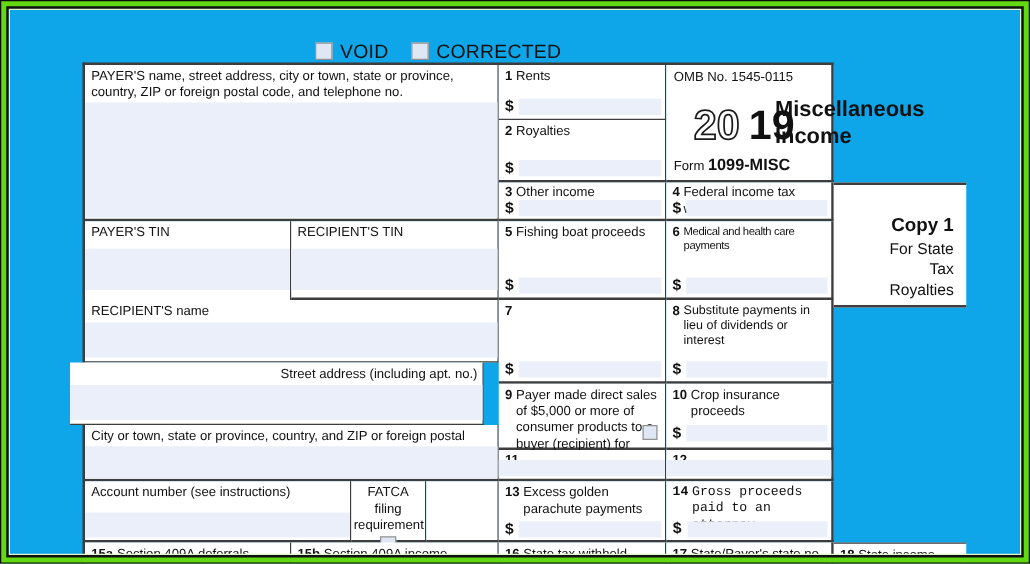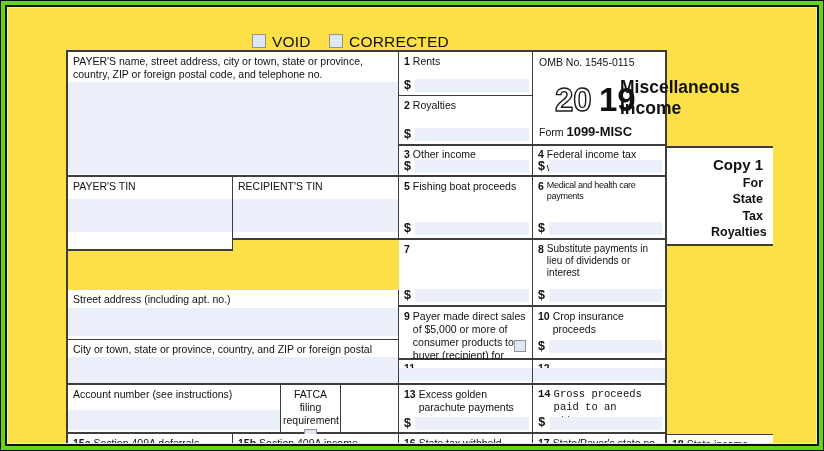--- a/index.html
+++ b/index.html
@@ -1,16 +1,16 @@
 <!DOCTYPE html>
 <html><head>
 <meta charset="utf-8">
 <style>
   html,body{margin:0;padding:0;background:#fff;}
-  .page{position:relative;width:824px;height:451px;background:#fde047;overflow:hidden;
+  .page{position:relative;width:824px;height:451px;background:#0ea5e9;overflow:hidden;
         font-family:"Liberation Sans",sans-serif;color:#111;}
   
   .frame{position:absolute;inset:0;z-index:60;pointer-events:none;
          box-shadow:inset 0 0 0 1px #0b0b0b,
                     inset 0 0 0 5px #61d812,
                     inset 0 0 0 7px #101010,
                     inset 0 0 0 8px #dff5cf;}
   
   .t-outline{position:absolute;left:66px;top:50px;width:601px;height:401px;
              border-top:2px solid #3d3d3d;border-left:2px solid #3d3d3d;box-sizing:border-box;}
@@ -31,21 +31,21 @@
   
   .void-cb{position:absolute;left:252px;top:34px;width:14px;height:14px;}
   .void-lb{position:absolute;left:272px;top:33px;font-size:15.5px;letter-spacing:.2px;}
   .corr-cb{position:absolute;left:329px;top:34px;width:14px;height:14px;}
   .corr-lb{position:absolute;left:349px;top:33px;font-size:15.5px;letter-spacing:.2px;}
   
   #c-payer{left:68px;top:52px;width:331px;height:125px;border-right-width:1px;border-bottom-width:2px;}
   #c-ptin{left:68px;top:177px;width:165px;height:74px;border-right-width:1px;border-bottom-width:2px;}
   #c-rtin{left:233px;top:177px;width:166px;height:63px;border-right-width:1px;border-bottom-width:2px;}
   #c-rname{left:68px;top:240px;width:331px;height:50px;border-right-width:1px;border-bottom-width:1px;}
-  #c-street{left:68px;top:290px;width:331px;height:50px;border-right-width:1px;border-bottom-width:1px;}
+  #c-street{left:56px;top:290px;width:331px;height:50px;border-right-width:1px;border-bottom-width:1px;text-align:right;}
   #c-city{left:68px;top:340px;width:331px;height:45px;border-right-width:1px;border-bottom-width:2px;}
   #c-account{left:68px;top:385px;width:213px;height:49px;border-right-width:1px;border-bottom-width:2px;}
   #c-fatca{left:281px;top:385px;width:60px;height:49px;border-right-width:1px;border-bottom-width:2px;text-align:center;}
   #c-blank{left:341px;top:385px;width:58px;height:49px;border-right-width:1px;border-bottom-width:2px;}
   #c-15a{left:68px;top:434px;width:165px;height:17px;border-right-width:1px;}
   #c-15b{left:233px;top:434px;width:166px;height:28px;border-right-width:1px;}
   
   #c-b1{left:399px;top:52px;width:134px;height:44px;border-right-width:1px;border-bottom-width:1px;}
   #c-b2{left:399px;top:96px;width:134px;height:50px;border-right-width:1px;border-bottom-width:2px;}
   #c-b3{left:399px;top:146px;width:134px;height:31px;border-right-width:1px;border-bottom-width:2px;}
@@ -59,24 +59,24 @@
   #c-omb{left:533px;top:52px;width:134px;height:94px;border-right-width:2px;border-bottom-width:2px;}
   #c-b4{left:533px;top:146px;width:134px;height:31px;border-right-width:2px;border-bottom-width:2px;}
   #c-b6{left:533px;top:177px;width:134px;height:63px;border-right-width:2px;border-bottom-width:2px;}
   #c-b8{left:533px;top:240px;width:134px;height:67px;border-right-width:2px;border-bottom-width:2px;}
   #c-b10{left:533px;top:307px;width:134px;height:53px;border-right-width:2px;border-bottom-width:2px;}
   #c-b12{left:533px;top:360px;width:134px;height:25px;border-right-width:2px;border-bottom-width:2px;}
   #c-b14{left:533px;top:385px;width:134px;height:49px;border-right-width:2px;border-bottom-width:2px;font-family:Liberation Mono, monospace;}
   #c-b17{left:533px;top:434px;width:134px;height:17px;border-right-width:2px;}
   
   #c-copy{left:667px;top:146px;width:106px;height:100px;border-top-width:2px;border-bottom-width:2px;
-          text-align:right;padding:8px 10px 0 0;}
+          text-align:right;padding:24px 10px 0 0;}
   #c-b18{left:667px;top:434px;width:106px;height:17px;border-top-width:1px;}
   .copy-label{font-size:15px;font-weight:bold;margin-bottom:2px;}
-  .copy-for{font-size:12.5px;font-weight:bold;line-height:1.3;margin-left:44px;}
+  .copy-for{font-size:12.5px;font-weight:normal;line-height:1.3;margin-left:44px;}
   #title{position:absolute;left:620px;top:77px;width:173px;
          font-size:17.5px;font-weight:bold;line-height:1.22;}
   .omb-top{padding:4px 4px 0 6px;font-size:10.5px;}
   .year-wrap{position:absolute;left:0;right:2px;top:28px;text-align:center;}
   .formline{position:absolute;left:6px;bottom:5px;font-size:10.5px;}
   .formline b{font-size:13px;}
   .fatca-cb{margin:3px auto 0 auto;}
   .b9txt{font-size:10.5px;line-height:1.25;}
   .b9cb{position:absolute;right:6px;bottom:6px;width:12px;height:12px;}
 </style>
@@ -100,20 +100,24 @@
   <div class="cell" id="c-ptin">
     <div class="lbl">PAYER'S TIN</div>
     <div class="fillblue" style="left:0;right:0;top:22px;height:33px;"></div>
   </div>
 
   <div class="cell" id="c-rtin">
     <div class="lbl">RECIPIENT'S TIN</div>
     <div class="fillblue" style="left:0;right:0;top:22px;height:33px;"></div>
   </div>
 
+  <div class="cell" id="c-rname">
+    <div class="lbl">RECIPIENT'S name</div>
+    <div class="fillblue" style="left:0;right:0;top:18px;height:28px;"></div>
+  </div>
 
   <div class="cell" id="c-street">
     <div class="lbl">Street address (including apt. no.)</div>
     <div class="fillblue" style="left:0;right:0;top:18px;height:28px;"></div>
   </div>
 
   <div class="cell" id="c-city">
     <div class="lbl">City or town, state or province, country, and ZIP or foreign postal code</div>
     <div class="fillblue" style="left:0;right:0;top:17px;height:26px;"></div>
   </div>

